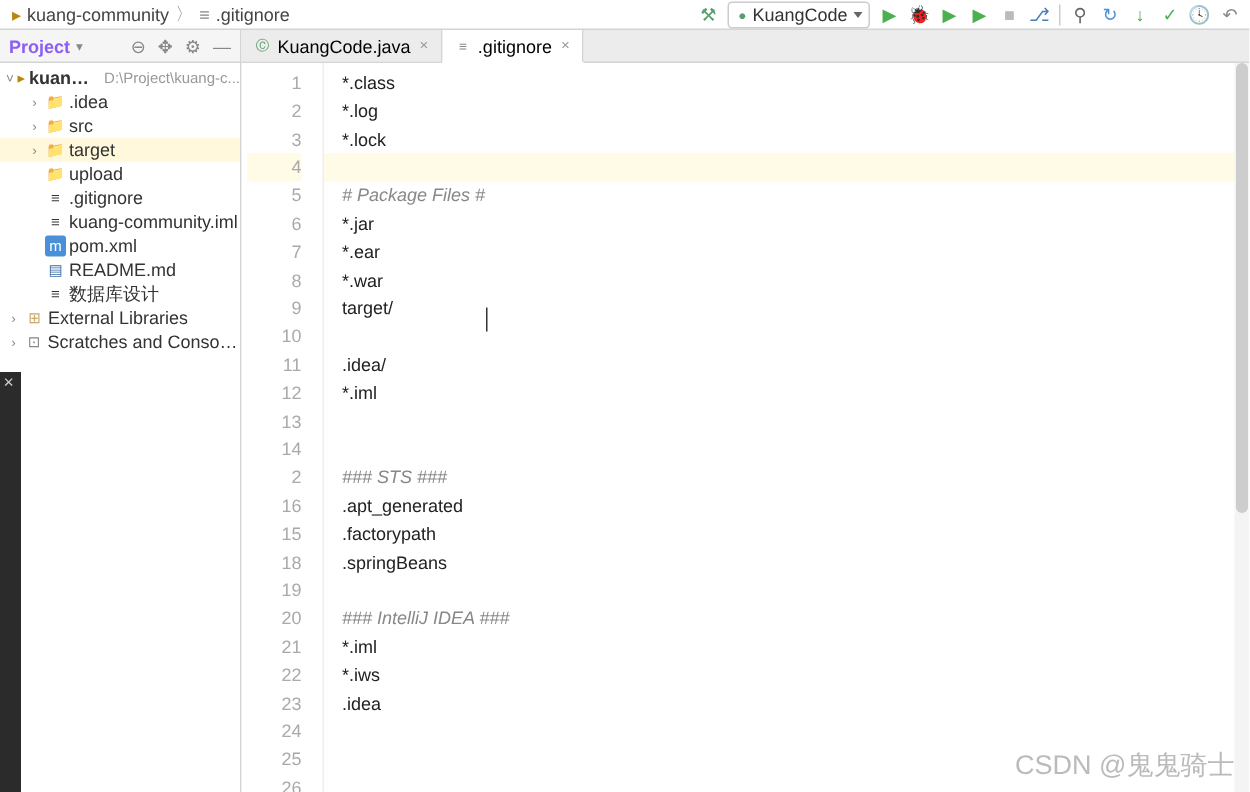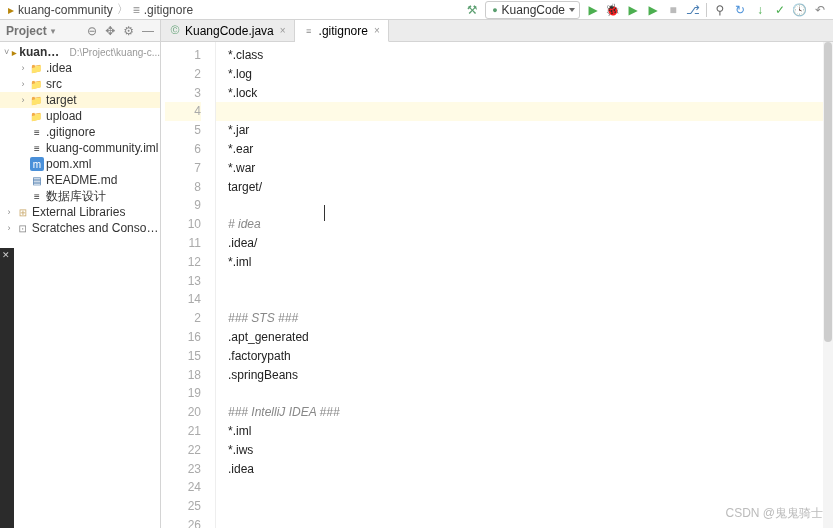--- a/index.html
+++ b/index.html
@@ -6,21 +6,21 @@
 body { width:833px; height:528px; background:#fff; overflow:hidden; position:relative; }
 .breadcrumb { height:20px; border-bottom:1px solid #d4d4d4; display:flex; align-items:center; padding:0 8px; gap:4px; color:#444; }
 .breadcrumb .sep { color:#999; }
 .toolbar-right { position:absolute; right:6px; top:0; height:20px; display:flex; align-items:center; gap:6px; }
 .toolbar-right .ico { width:14px; height:14px; display:flex; align-items:center; justify-content:center; cursor:pointer; }
 .run-config { border:1px solid #ccc; padding:1px 14px 1px 6px; border-radius:3px; font-size:11px; color:#333; display:flex; align-items:center; gap:4px; position:relative; }
 .run-config::after { content:""; position:absolute; right:4px; top:50%; transform:translateY(-50%); border-left:3px solid transparent; border-right:3px solid transparent; border-top:4px solid #666; }
 .main { display:flex; height:508px; }
 .left-panel { width:161px; border-right:1px solid #d4d4d4; display:flex; flex-direction:column; background:#fff; }
 .panel-header { height:22px; border-bottom:1px solid #d4d4d4; display:flex; align-items:center; padding:0 6px; gap:4px; background:#f5f5f5; }
-.panel-header .title { font-weight:bold; color:#737373; }
+.panel-header .title { font-weight:bold; color:#8b5cf6; }
 .panel-header .ico { margin-left:auto; display:flex; gap:4px; }
 .tree { flex:0 0 auto; padding:2px 0; font-size:11px; color:#333; }
 .tree-item { display:flex; align-items:center; height:16px; padding-left:4px; gap:2px; cursor:pointer; white-space:nowrap; overflow:hidden; }
 .tree-item.sel { background:#fff8dc; }
 .tree-item .arrow { width:10px; text-align:center; color:#888; font-size:9px; }
 .tree-item .ficon { width:14px; height:14px; display:inline-flex; align-items:center; justify-content:center; font-size:10px; }
 .tree-item .name { overflow:hidden; text-overflow:ellipsis; }
 .tree-item .hint { color:#999; margin-left:4px; font-size:10px; }
 .folder-icon { color:#b8860b; }
 .src-icon { color:#4a7eb3; }
@@ -38,21 +38,21 @@
 .ticon.git { color:#888; font-size:9px; }
 .code-area { flex:1; display:flex; overflow:hidden; font-family:"Consolas","Courier New",monospace; font-size:14px; }
 .gutter { width:55px; background:#fff; border-right:1px solid #eee; text-align:right; padding:4px 14px 4px 4px; color:#aaa; line-height:18.8px; user-select:none; }
 .gutter .ln { height:18.8px; }
 .gutter .ln.hl { background:#fffbe6; }
 .code { flex:1; padding:4px 12px; line-height:18.8px; color:#222; position:relative; }
 .code .line { height:18.8px; white-space:pre; }
 .code .line.hl { background:#fffbe6; margin-left:-12px; padding-left:12px; margin-right:-12px; }
 .code .comment { color:#888; font-style:italic; }
 .cursor-caret { position:absolute; left:108px; top:163px; width:1px; height:16px; background:#333; }
-.watermark { position:absolute; right:10px; bottom:6px; color:#bbb; font-size:12px; font-family:sans-serif; pointer-events:none; }
+.watermark { position:absolute; right:10px; bottom:6px; color:#bbb; font-size:18px; font-family:sans-serif; pointer-events:none; }
 .scrollbar-v { position:absolute; right:0; top:42px; width:10px; height:486px; background:#f4f4f4; }
 .scrollbar-thumb { position:absolute; right:1px; top:42px; width:8px; height:300px; background:#cdcdcd; border-radius:4px; }
 </style>
 </head>
 <body>
 
 <div class="breadcrumb">
   <span class="ficon folder-icon">▸</span>
   <span>kuang-community</span>
   <span class="sep">〉</span>
@@ -201,26 +201,26 @@
           <div class="ln">24</div>
           <div class="ln">25</div>
           <div class="ln">26</div>
         </div>
       <div class="code" id="code">
         <span class="cursor-caret"></span>
       <div class="line">*.class</div>
           <div class="line">*.log</div>
           <div class="line">*.lock</div>
           <div class="line hl"></div>
+          <div class="line"><span class="comment"># Package Files #</span></div>
           <div class="line">*.jar</div>
           <div class="line">*.ear</div>
           <div class="line">*.war</div>
           <div class="line">target/</div>
           <div class="line"></div>
-          <div class="line"><span class="comment"># idea</span></div>
           <div class="line">.idea/</div>
           <div class="line">*.iml</div>
           <div class="line"></div>
           <div class="line"></div>
           <div class="line"><span class="comment">### STS ###</span></div>
           <div class="line">.apt_generated</div>
           <div class="line">.factorypath</div>
           <div class="line">.springBeans</div>
           <div class="line"></div>
           <div class="line"><span class="comment">### IntelliJ IDEA ###</span></div>

